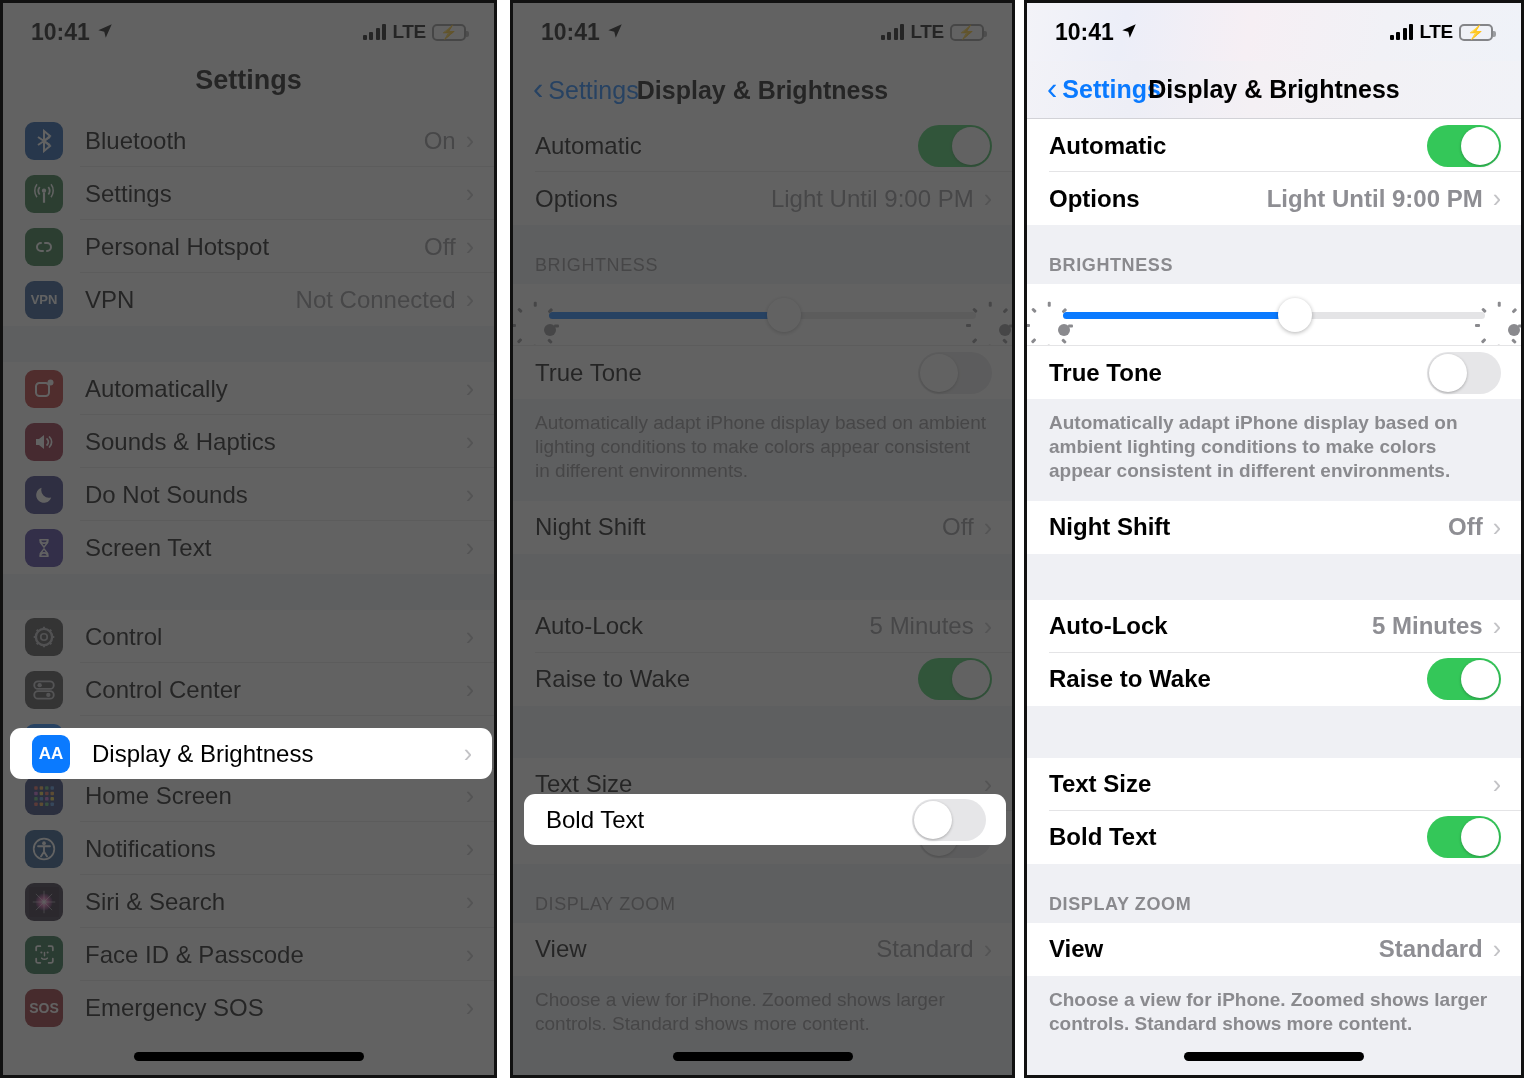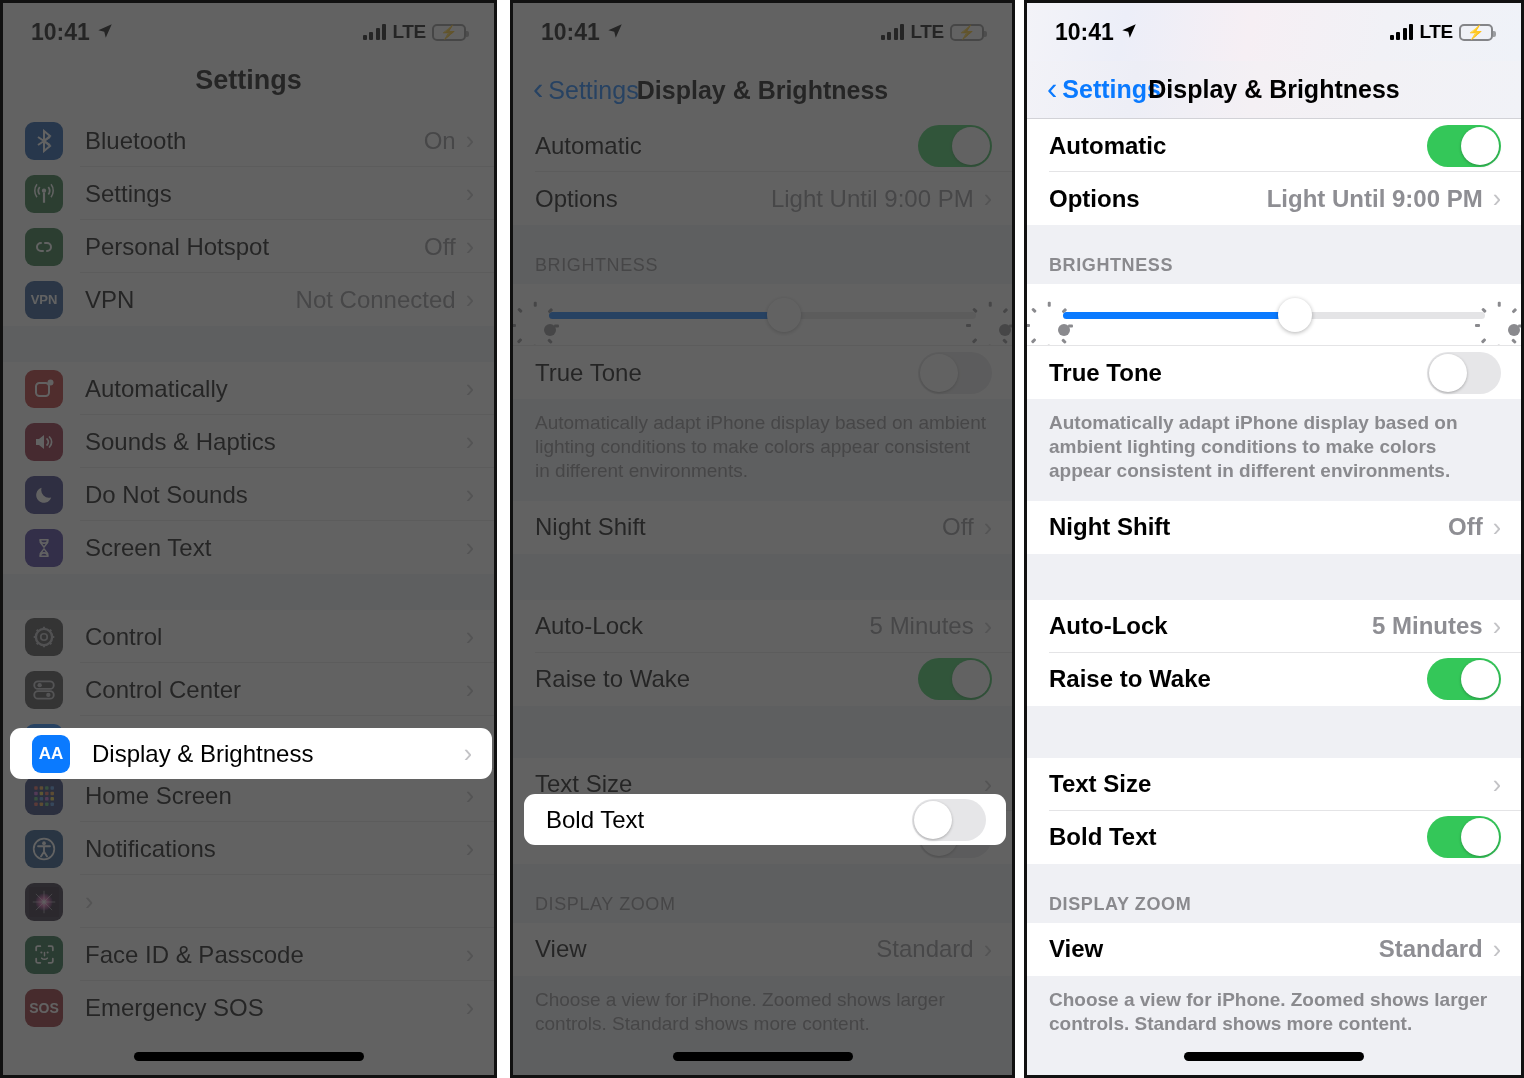--- a/index.html
+++ b/index.html
@@ -468,20 +468,21 @@
                       <stop offset="0%" stop-color="#fff"></stop>
                       <stop offset="45%" stop-color="#e05ab0"></stop>
                       <stop offset="100%" stop-color="#2a1038"></stop>
                     </radialGradient>
                   </defs>
                   <rect width="24" height="24" fill="#1b0d24"></rect>
                   <circle cx="12" cy="12" r="7" fill="url(#sg)" opacity="0.95"></circle>
                   <path d="M12 3v18M3 12h18M5.5 5.5l13 13M18.5 5.5l-13 13" stroke="#ffffff" stroke-width="0.7" opacity="0.55"></path>
                 </svg>
               </span>
+              <span class="label">Siri &amp; Search</span>
               <span class="chev">›</span>
               <span class="sep"></span>
             </div>
             <div class="row">
               <span class="appicon" style="background:#186136;">
                 <svg width="25" height="25" viewBox="0 0 24 24">
                   <path d="M4 8V5.5A1.5 1.5 0 015.5 4H8M16 4h2.5A1.5 1.5 0 0120 5.5V8M20 16v2.5a1.5 1.5 0 01-1.5 1.5H16M8 20H5.5A1.5 1.5 0 014 18.5V16" stroke="#fff" stroke-width="1.7" fill="none" stroke-linecap="round"></path>
                   <circle cx="9" cy="10" r="1" fill="#fff"></circle>
                   <circle cx="15" cy="10" r="1" fill="#fff"></circle>
                   <path d="M12 10v3.2M9.3 15.5a3.8 3.8 0 005.4 0" stroke="#fff" stroke-width="1.4" fill="none" stroke-linecap="round"></path>

